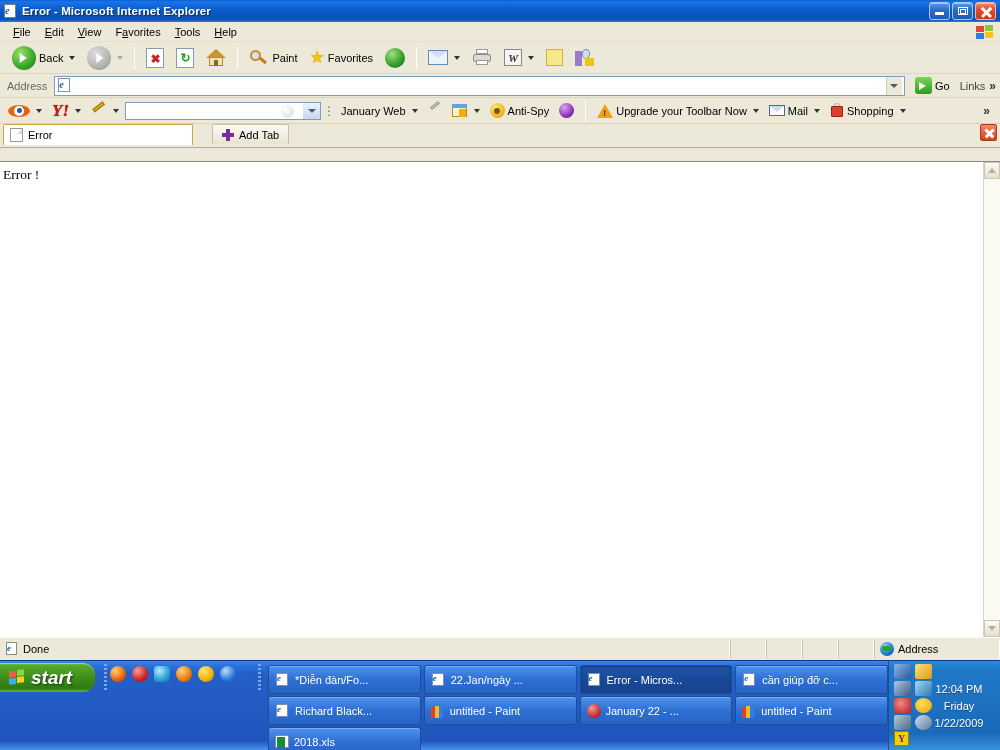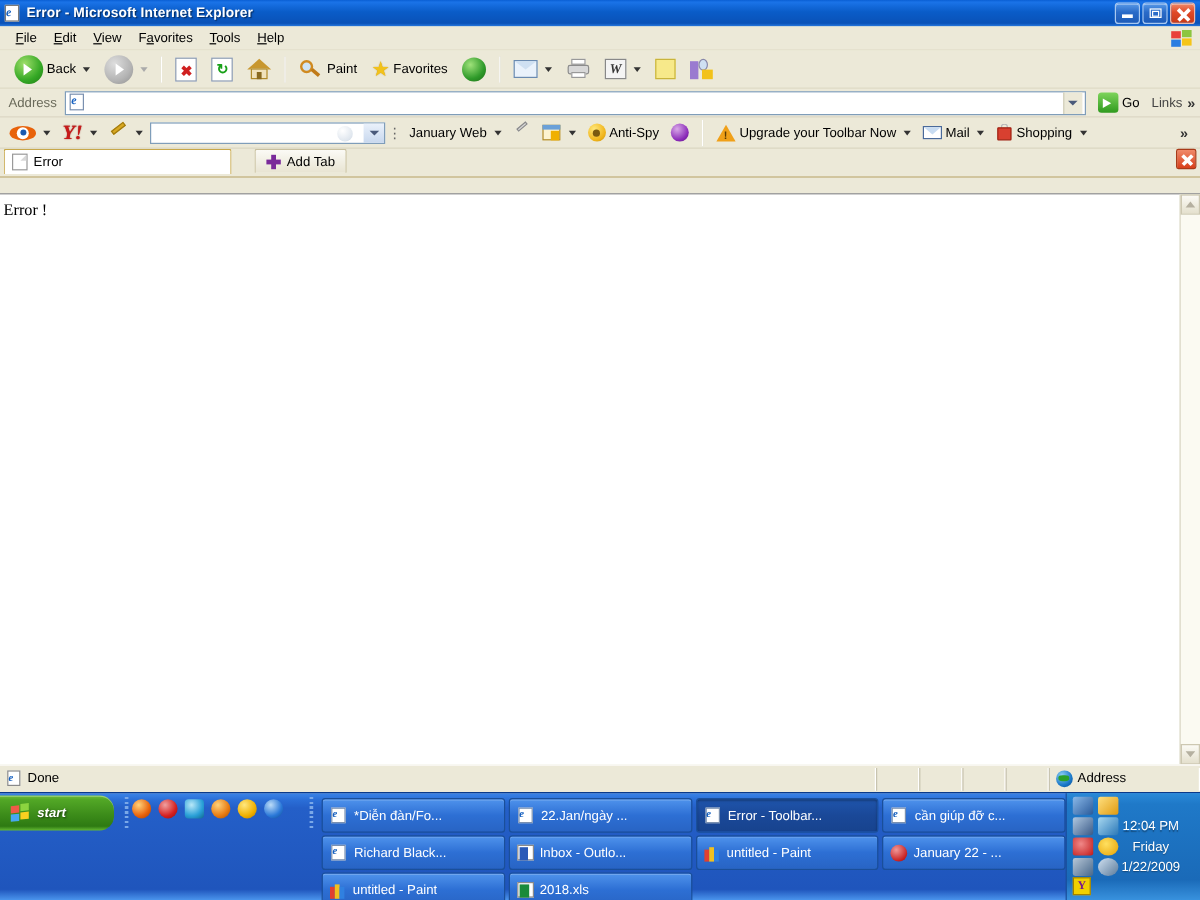--- a/index.html
+++ b/index.html
@@ -165,21 +165,21 @@
   .stdoc .e { position:absolute; left:2px; top:1px; font-size:9px; font-weight:bold; color:#1560c0; font-style:italic; font-family:"Liberation Serif",serif; line-height:10px; }
 
   
   .taskbar { position:absolute; left:0; top:660px; width:1000px; height:90px;
              background:linear-gradient(180deg,#3a84e8 0%,#2b6fd8 6%,#245fc8 14%,#1f55bc 90%,#4a94ec 100%);
              border-top:1px solid #0a3a8a; }
   .startbtn { position:absolute; left:0; top:2px; width:95px; height:29px;
               background:linear-gradient(180deg,#6fbd3a 0%,#52a726 12%,#3c8c1a 55%,#2e7a12 88%,#62b832 100%);
               border-radius:0 12px 12px 0; display:flex; align-items:center; gap:5px; padding-left:8px;
               box-shadow:inset 0 1px 0 rgba(255,255,255,.35); }
-  .startbtn .txt { color:#fff; font-style:italic; font-weight:bold; font-size:11px; text-shadow:1px 1px 2px rgba(0,0,0,.6); }
+  .startbtn .txt { color:#fff; font-style:italic; font-weight:bold; font-size:19px; text-shadow:1px 1px 2px rgba(0,0,0,.6); }
   .sflag { width:18px; height:16px; position:relative; transform:skewY(-6deg); }
   .sflag span { position:absolute; width:7px; height:6px; }
   .sflag .q1{left:1px;top:1px;background:#f05a48;} .sflag .q2{left:9px;top:0;background:#8cd43f;}
   .sflag .q3{left:1px;top:8px;background:#48a8f0;} .sflag .q4{left:9px;top:7px;background:#f8d020;}
   .qlaunch { position:absolute; left:110px; top:5px; display:flex; align-items:center; gap:6px; }
   .qico { width:16px; height:16px; border-radius:50%; position:relative; }
   .grip { position:absolute; top:3px; width:3px; height:26px; background:
           repeating-linear-gradient(180deg,#7aa8e8 0 2px, transparent 2px 4px); }
   .tasks { position:absolute; left:268px; top:4px; width:620px; display:grid;
            grid-template-columns:repeat(4,1fr); grid-auto-rows:29px; gap:2px 3px; }
@@ -507,39 +507,35 @@
           <span class="pg"></span>
           <span class="e">e</span>
         </span>
         <span class="lab">22.Jan/ngày ...</span>
       </div>
     <div class="task active">
         <span class="tico ie">
           <span class="pg"></span>
           <span class="e">e</span>
         </span>
-        <span class="lab">Error - Toolbar...</span>
+        <span class="lab">Error - Micros...</span>
       </div>
     <div class="task">
         <span class="tico ie">
           <span class="pg"></span>
           <span class="e">e</span>
         </span>
         <span class="lab">cần giúp đỡ c...</span>
       </div>
     <div class="task">
         <span class="tico ie">
           <span class="pg"></span>
           <span class="e">e</span>
         </span>
         <span class="lab">Richard Black...</span>
-      </div>
-    <div class="task">
-        <span class="tico outlook"></span>
-        <span class="lab">Inbox - Outlo...</span>
       </div>
     <div class="task">
         <span class="tico paint">
           <span class="c1"></span>
           <span class="c2"></span>
           <span class="c3"></span>
         </span>
         <span class="lab">untitled - Paint</span>
       </div>
     <div class="task">

